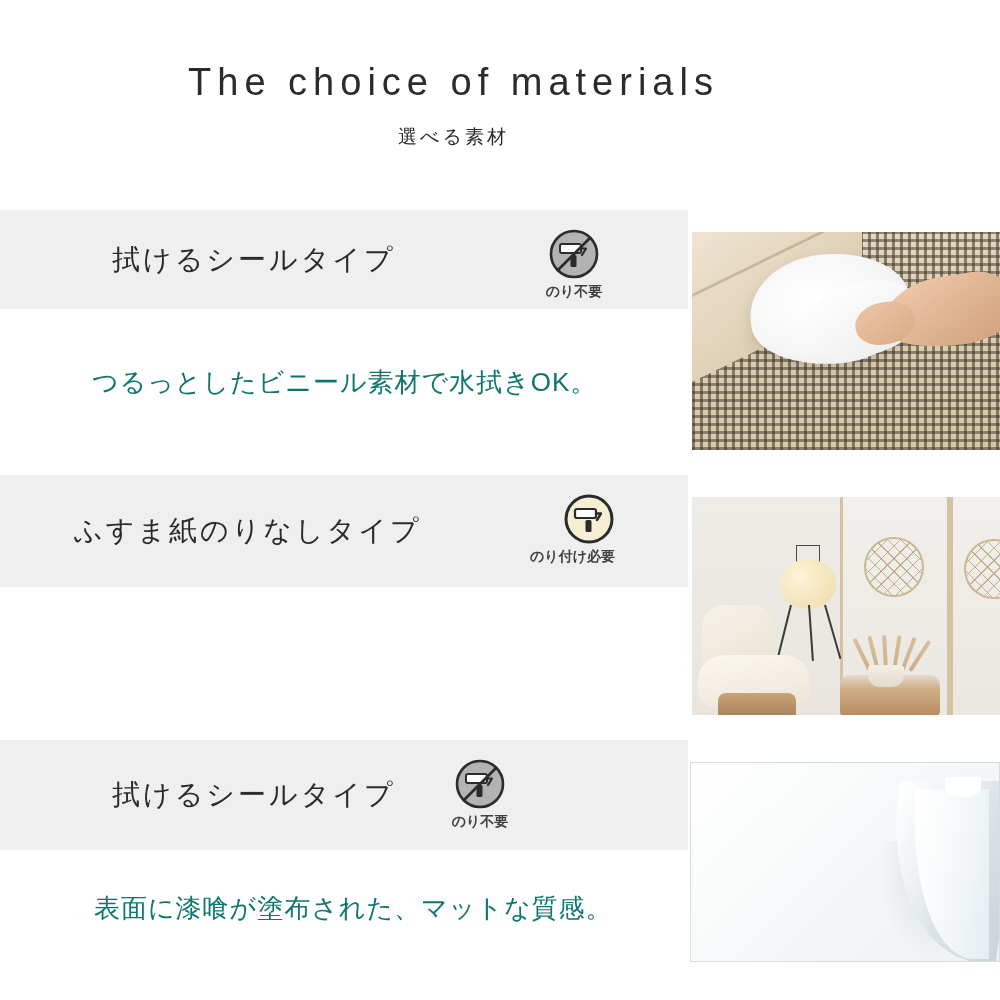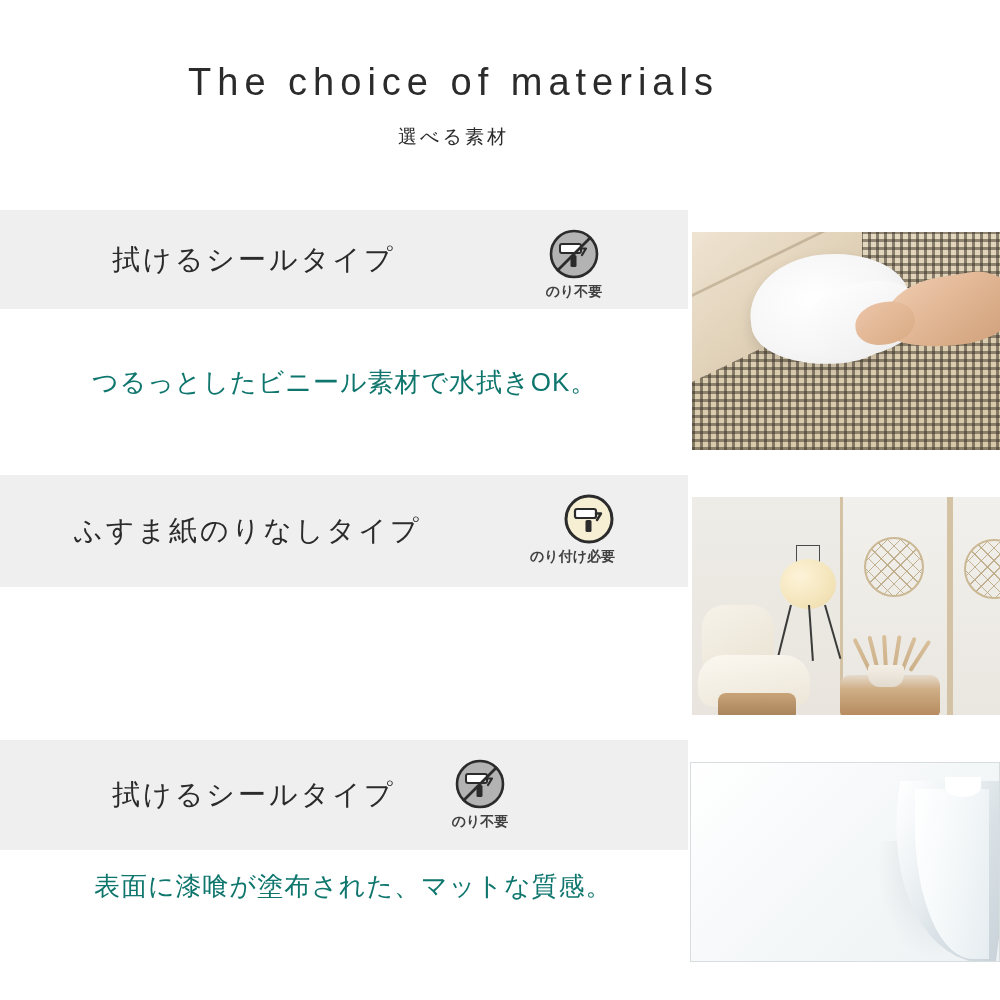--- a/index.html
+++ b/index.html
@@ -90,21 +90,21 @@
   .body-text{
     position:absolute;
     font-size:26px;
     letter-spacing:1px;
     color:#0f766e;
     line-height:1.55;
     white-space:nowrap;
   }
   .bt1{left:92px;top:152px;}
   .bt2{left:36px;top:140px;}
-  .bt3{left:94px;top:126px;}
+  .bt3{left:94px;top:148px;}
 
   
   .photo{
     position:absolute;
     overflow:hidden;
   }
   .p1{left:692px;top:22px;width:308px;height:218px;}
   .p2{left:692px;top:22px;width:308px;height:218px;}
   .p3{left:690px;top:22px;width:310px;height:200px;border:1px solid #d8dde0;box-sizing:border-box;}
 

